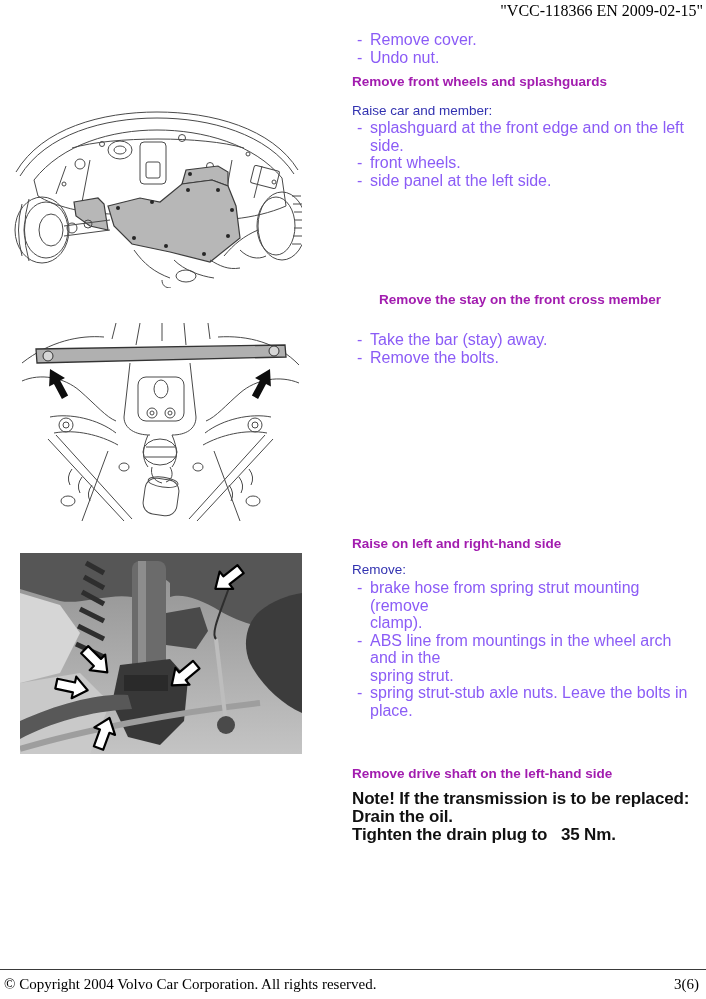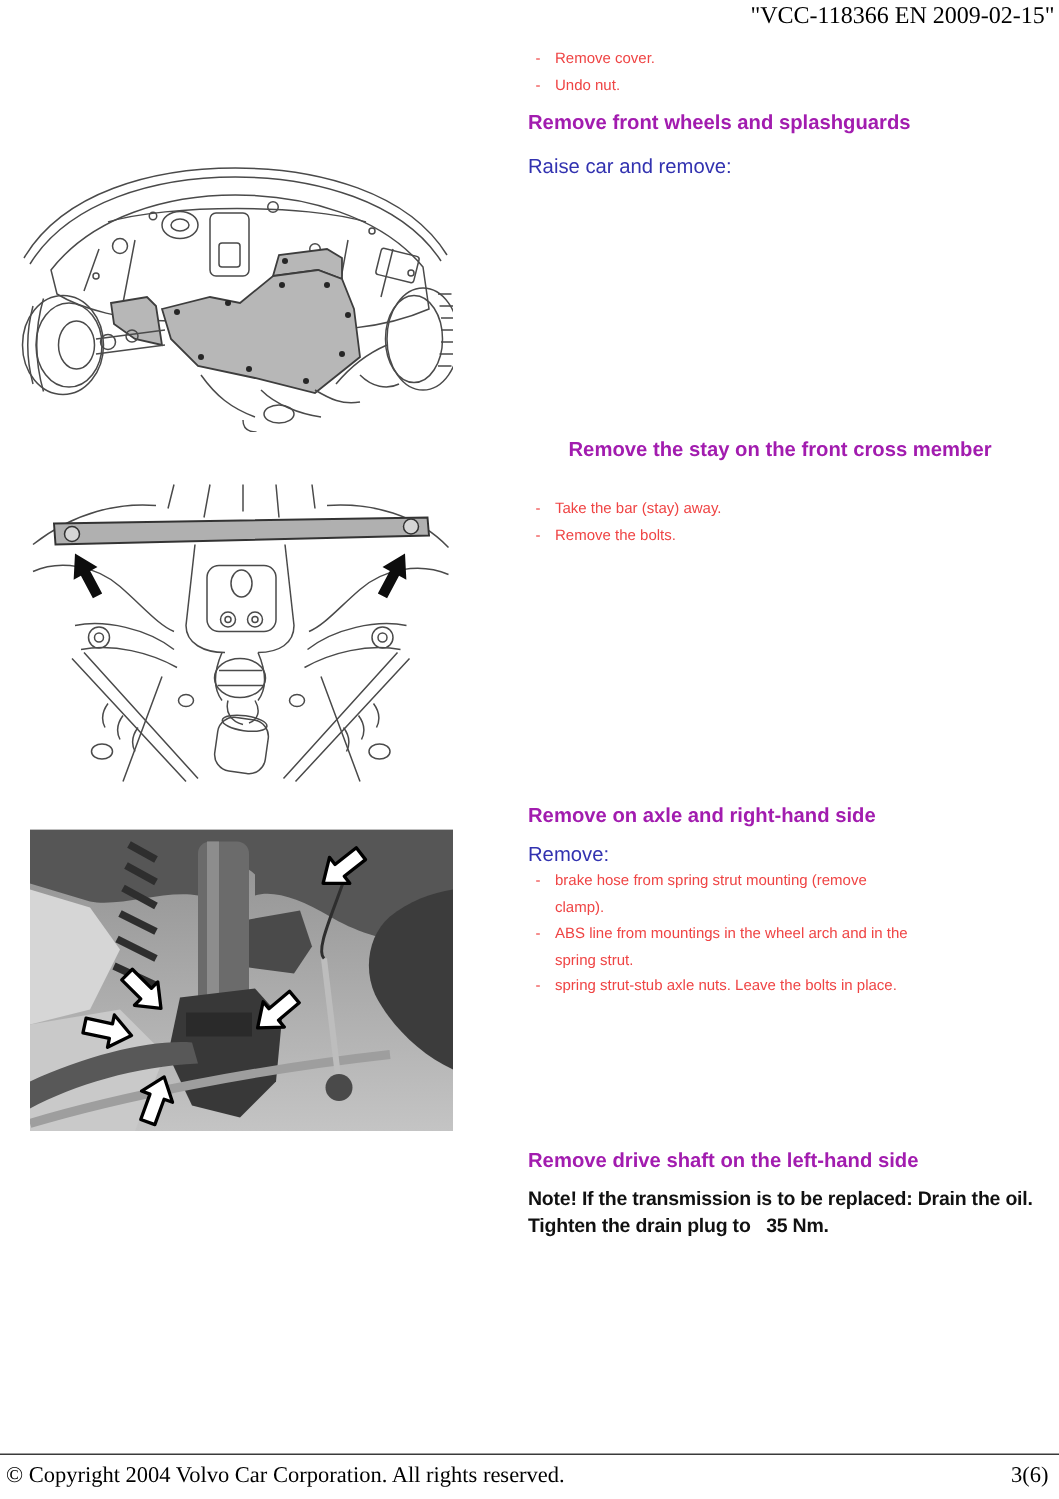--- a/index.html
+++ b/index.html
@@ -2,28 +2,28 @@
 <html><head>
 <meta charset="utf-8">
 <style>
   html,body{margin:0;padding:0;background:#ffffff;}
   .page{
     position:relative;width:706px;height:999px;background:#ffffff;overflow:hidden;
     font-family:"Liberation Sans","DejaVu Sans",sans-serif;color:#222;
   }
   .serif{font-family:"Liberation Serif","DejaVu Serif",serif;}
   .doc-ref{position:absolute;top:2px;right:3px;font-size:16px;color:#000;}
-  .col{position:absolute;left:352px;width:344px;font-size:10px;line-height:17.5px;color:#ef4444;}
+  .col{position:absolute;left:352px;width:344px;font-size:16px;line-height:17.5px;color:#8b5cf6;}
   .heading{position:absolute;left:352px;width:344px;font-size:13.5px;font-weight:bold;color:#a21caf;}
   .subheading{position:absolute;left:352px;width:344px;font-size:13.5px;color:#3232b0;}
   ul.dash{margin:0;padding:0;list-style:none;}
   ul.dash li{position:relative;padding-left:18px;white-space:pre-wrap;}
   ul.dash li::before{content:"-";position:absolute;left:5px;top:0;}
   .note{
-    position:absolute;left:352px;width:348px;font-size:13px;font-weight:bold;
+    position:absolute;left:352px;width:348px;font-size:17px;font-weight:bold;
     letter-spacing:-0.15px;line-height:18px;color:#111;white-space:pre-wrap;
   }
   .figure{position:absolute;}
   .figure svg{display:block;width:100%;height:100%;}
   .footer{
     position:absolute;top:969px;left:0;width:706px;border-top:1px solid #3a3a3a;text-align:right;
   }
   .footer-inner{
     display:flex;justify-content:space-between;align-items:flex-start;
     padding:6px 7px 0 4px;font-size:15px;color:#000;
@@ -37,21 +37,28 @@
   <div class="doc-ref serif">"VCC-118366 EN 2009-02-15"</div>
 
   <div class="col" style="top:31px;">
     <ul class="dash">
       <li>Remove cover.</li>
       <li>Undo nut.</li>
     </ul>
   </div>
 
   <div class="heading" style="top:74px;">Remove front wheels and splashguards</div>
-  <div class="subheading" style="top:103px;">Raise car and remove:</div>
+  <div class="subheading" style="top:103px;">Raise car and member:</div>
+  <div class="col" style="top:119px;">
+    <ul class="dash">
+      <li>splashguard at the front edge and on the left side.</li>
+      <li>front wheels.</li>
+      <li>side panel at the left side.</li>
+    </ul>
+  </div>
 
   <div class="figure" style="left:12px;top:110px;width:290px;height:178px;">
     <svg viewBox="0 0 290 178">
       <g stroke="#4a4a4a" fill="none" stroke-width="1">
         <path d="M4,62 C30,18 90,2 145,2 C200,2 260,18 286,60"></path>
         <path d="M8,66 C34,24 92,8 145,8 C198,8 256,24 282,64"></path>
         <path d="M22,70 C50,34 100,20 145,20 C191,20 242,34 270,68 L274,96 C242,110 202,112 182,108 L178,120 C152,128 122,126 106,118 L102,104 C72,104 42,96 26,86 Z"></path>
         <path d="M60,38 C100,26 192,26 232,38"></path>
         <path d="M44,84 L54,56 M70,92 L78,50 M212,94 L220,50 M242,88 L250,56"></path>
         <ellipse cx="108" cy="40" rx="12" ry="9"></ellipse>
@@ -154,21 +161,21 @@
         <circle cx="28" cy="35" r="5" fill="#d6d6d6" stroke="#333"></circle>
         <circle cx="254" cy="30" r="5" fill="#d6d6d6" stroke="#333"></circle>
       </g>
       <g fill="#0d0d0d">
         <path transform="translate(30,48) rotate(-28)" d="M0,0 L9,15 L3.5,15 L3.5,32 L-3.5,32 L-3.5,15 L-9,15 Z"></path>
         <path transform="translate(250,48) rotate(28)" d="M0,0 L9,15 L3.5,15 L3.5,32 L-3.5,32 L-3.5,15 L-9,15 Z"></path>
       </g>
     </svg>
   </div>
 
-  <div class="heading" style="top:536px;">Remove on axle and right-hand side</div>
+  <div class="heading" style="top:536px;">Raise on left and right-hand side</div>
   <div class="subheading" style="top:562px;">Remove:</div>
   <div class="col" style="top:579px;width:338px;">
     <ul class="dash">
       <li>brake hose from spring strut mounting (remove
 clamp).</li>
       <li>ABS line from mountings in the wheel arch and in the
 spring strut.</li>
       <li>spring strut-stub axle nuts. Leave the bolts in place.</li>
     </ul>
   </div>

